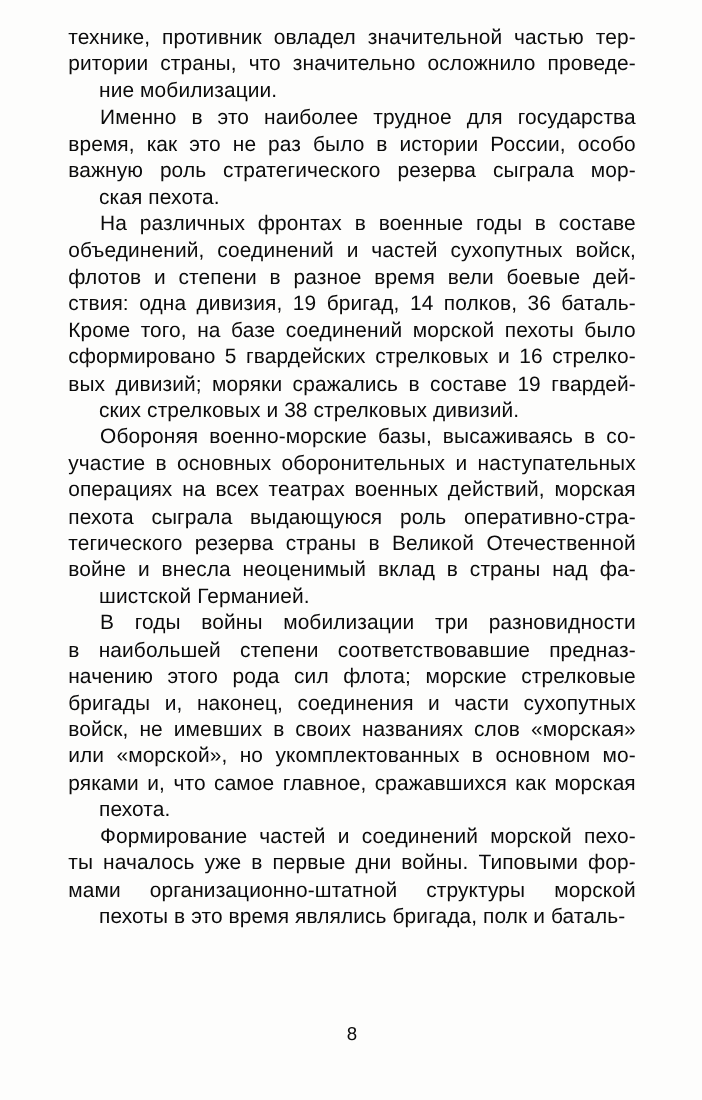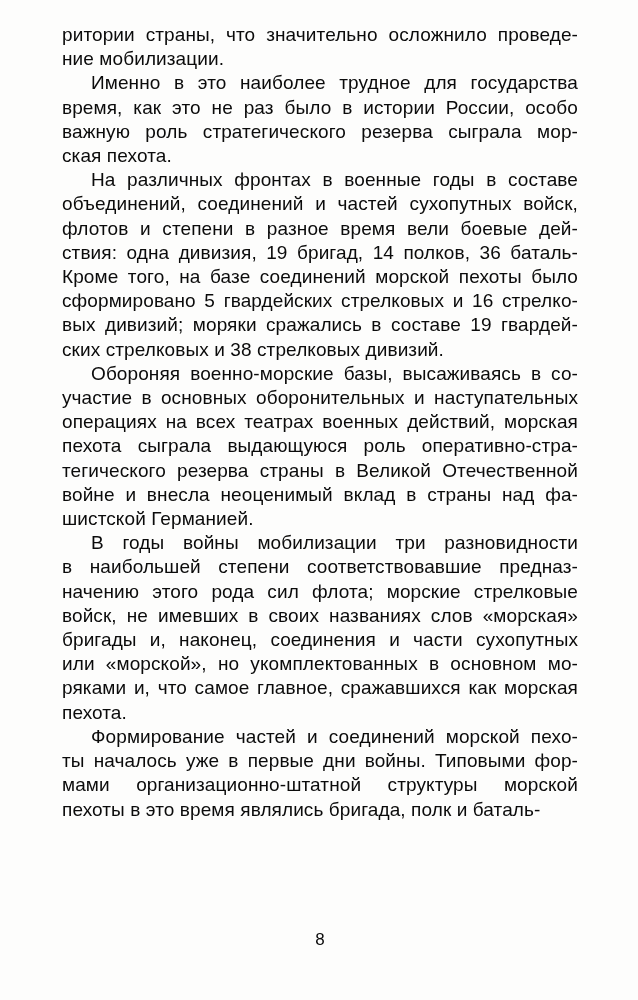--- a/index.html
+++ b/index.html
@@ -32,20 +32,21 @@
     margin: 0;
     padding: 0;
   }
   .line {
     text-align: justify;
     text-align-last: justify;
     white-space: normal;
   }
   .line.last {
     text-align-last: left;
+    margin-left: 28px;
   }
   .para.indent .line.first {
     text-indent: 29px;
   }
   .page-number {
     position: absolute;
     left: 62px;
     top: 930px;
     width: 516px;
     text-align: center;
@@ -54,20 +55,21 @@
     font-weight: 500;
     color: #0b0b0b;
   }
 </style>
 </head>
 <body>
 
 <div class="page">
   <div class="text-block">
       <div class="para">
+        <div class="line first">технике, противник овладел значительной частью тер-</div>
         <div class="line">ритории страны, что значительно осложнило проведе-</div>
         <div class="line last">ние мобилизации.</div>
       </div>
       <div class="para indent">
         <div class="line first">Именно в это наиболее трудное для государства</div>
         <div class="line">время, как это не раз было в истории России, особо</div>
         <div class="line">важную роль стратегического резерва сыграла мор-</div>
         <div class="line last">ская пехота.</div>
       </div>
       <div class="para indent">
@@ -86,22 +88,22 @@
         <div class="line">операциях на всех театрах военных действий, морская</div>
         <div class="line">пехота сыграла выдающуюся роль оперативно-стра-</div>
         <div class="line">тегического резерва страны в Великой Отечественной</div>
         <div class="line">войне и внесла неоценимый вклад в страны над фа-</div>
         <div class="line last">шистской Германией.</div>
       </div>
       <div class="para indent">
         <div class="line first">В годы войны мобилизации три разновидности</div>
         <div class="line">в наибольшей степени соответствовавшие предназ-</div>
         <div class="line">начению этого рода сил флота; морские стрелковые</div>
+        <div class="line">бригады и, наконец, соединения и части сухопутных</div>
         <div class="line">войск, не имевших в своих названиях слов «морская»</div>
-        <div class="line">бригады и, наконец, соединения и части сухопутных</div>
         <div class="line">или «морской», но укомплектованных в основном мо-</div>
         <div class="line">ряками и, что самое главное, сражавшихся как морская</div>
         <div class="line last">пехота.</div>
       </div>
       <div class="para indent">
         <div class="line first">Формирование частей и соединений морской пехо-</div>
         <div class="line">ты началось уже в первые дни войны. Типовыми фор-</div>
         <div class="line">мами организационно-штатной структуры морской</div>
         <div class="line last">пехоты в это время являлись бригада, полк и баталь-</div>
       </div>

